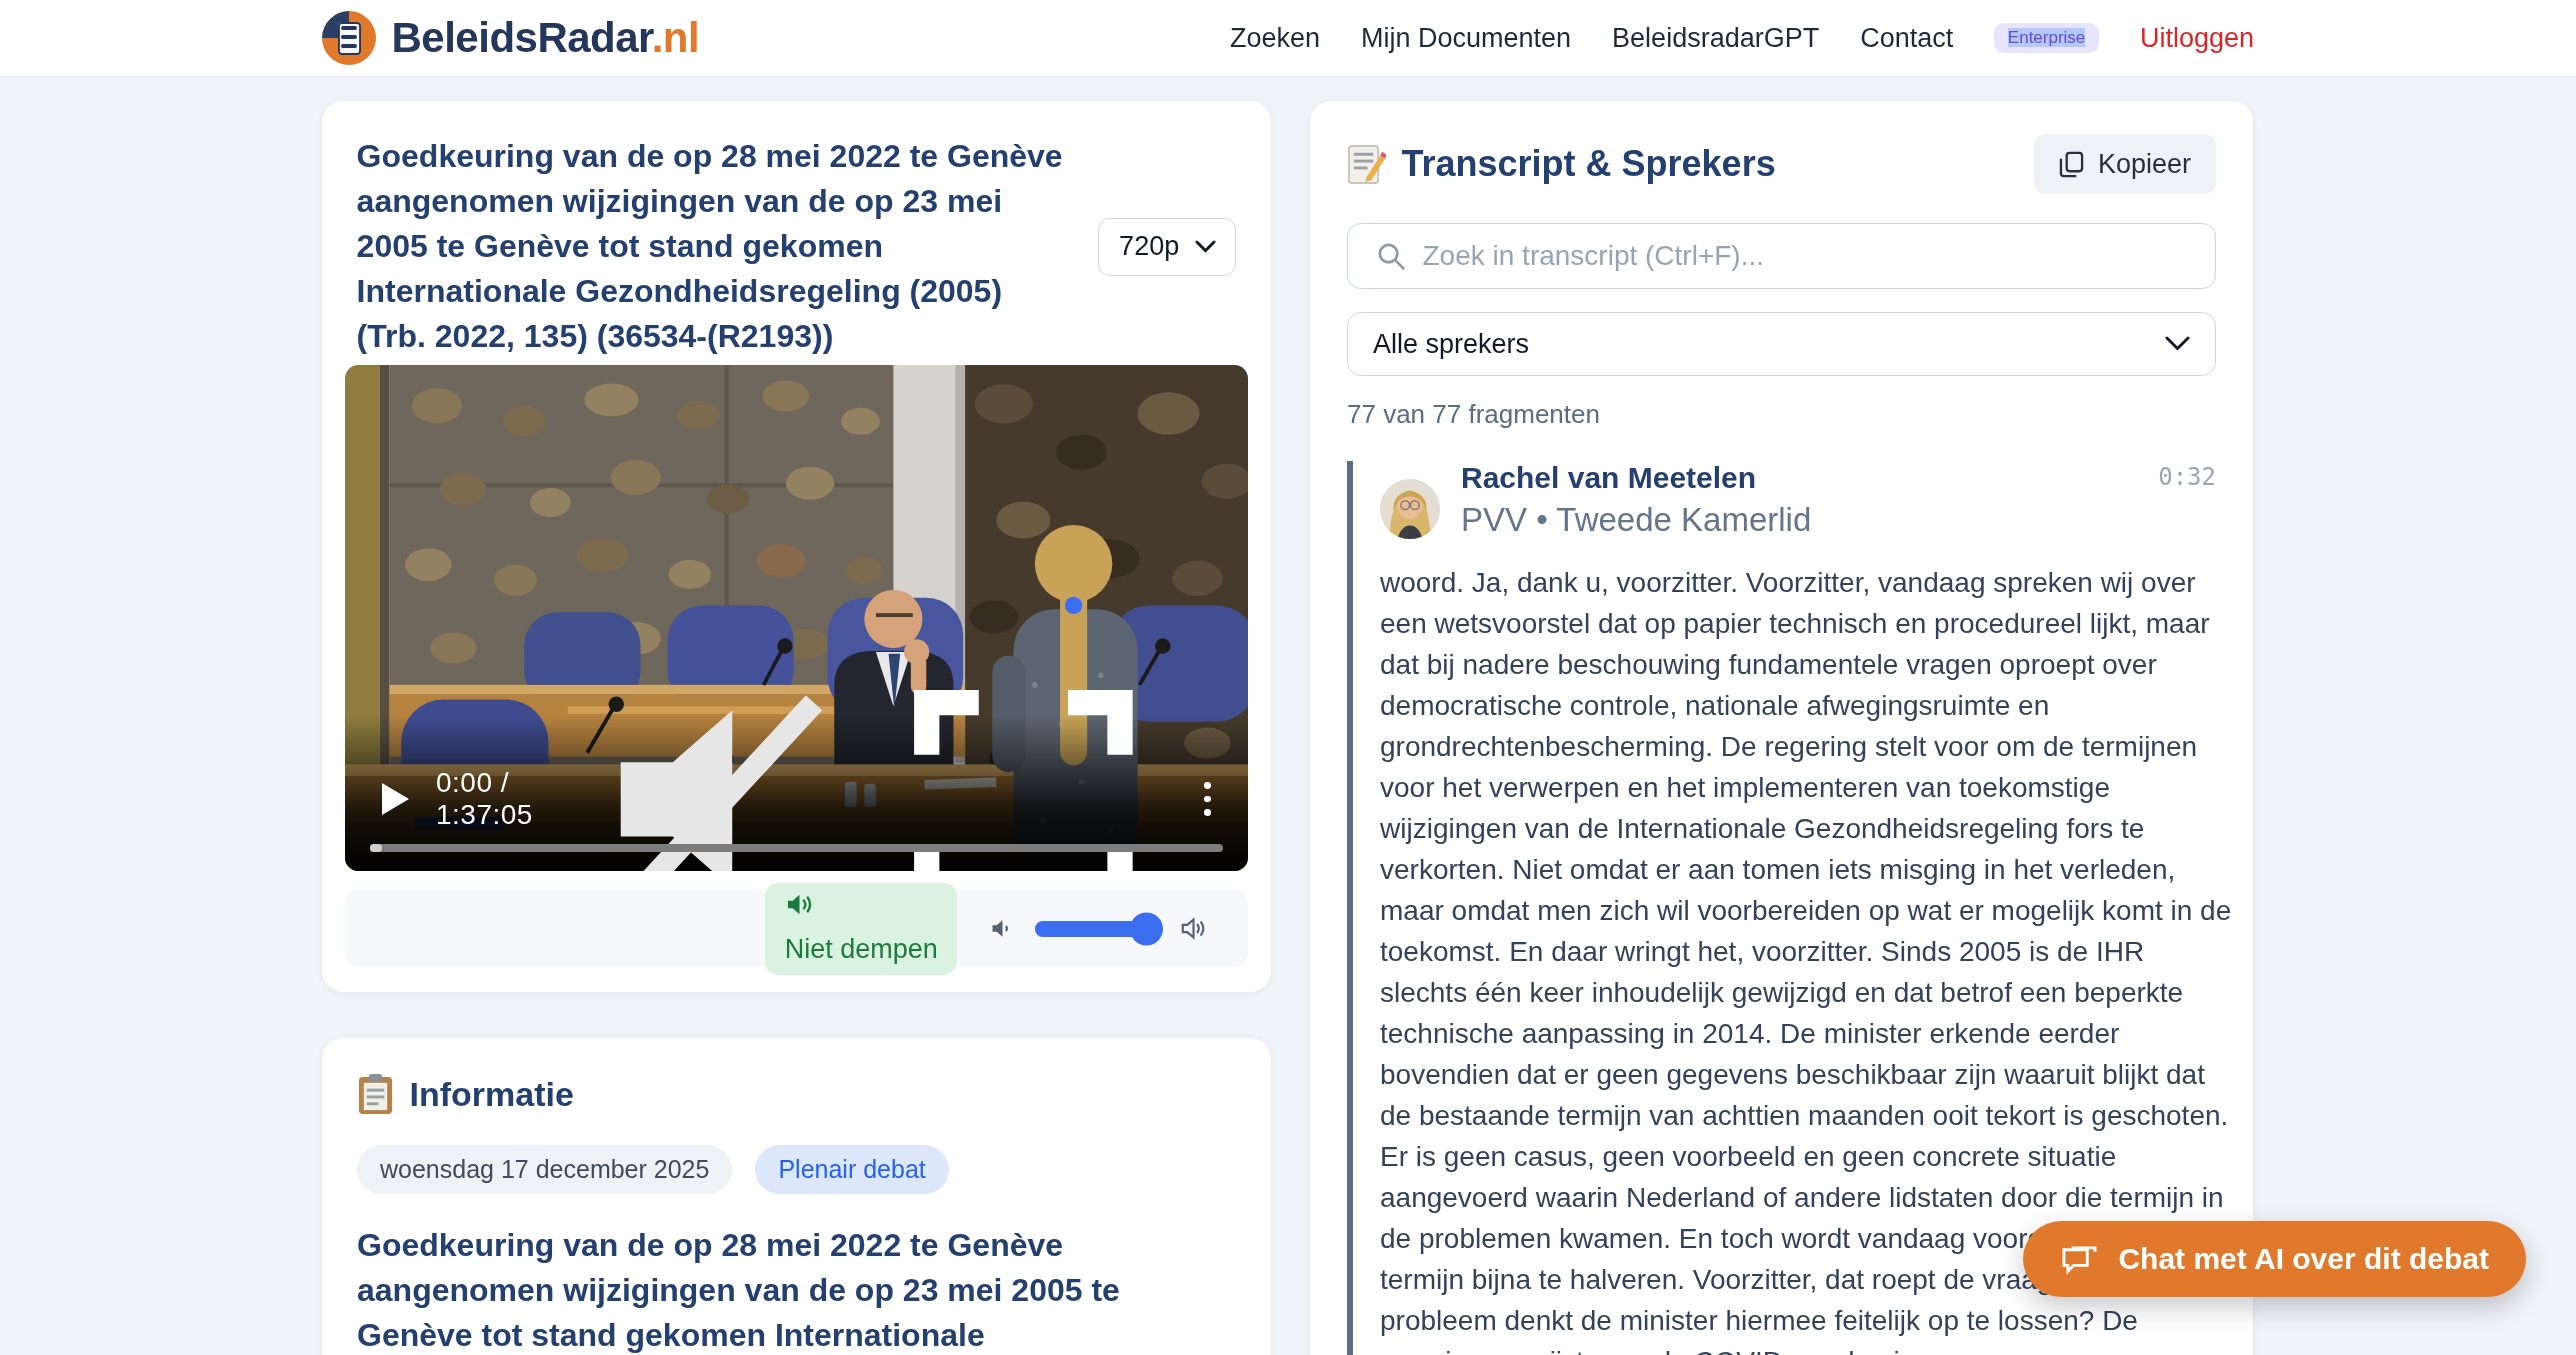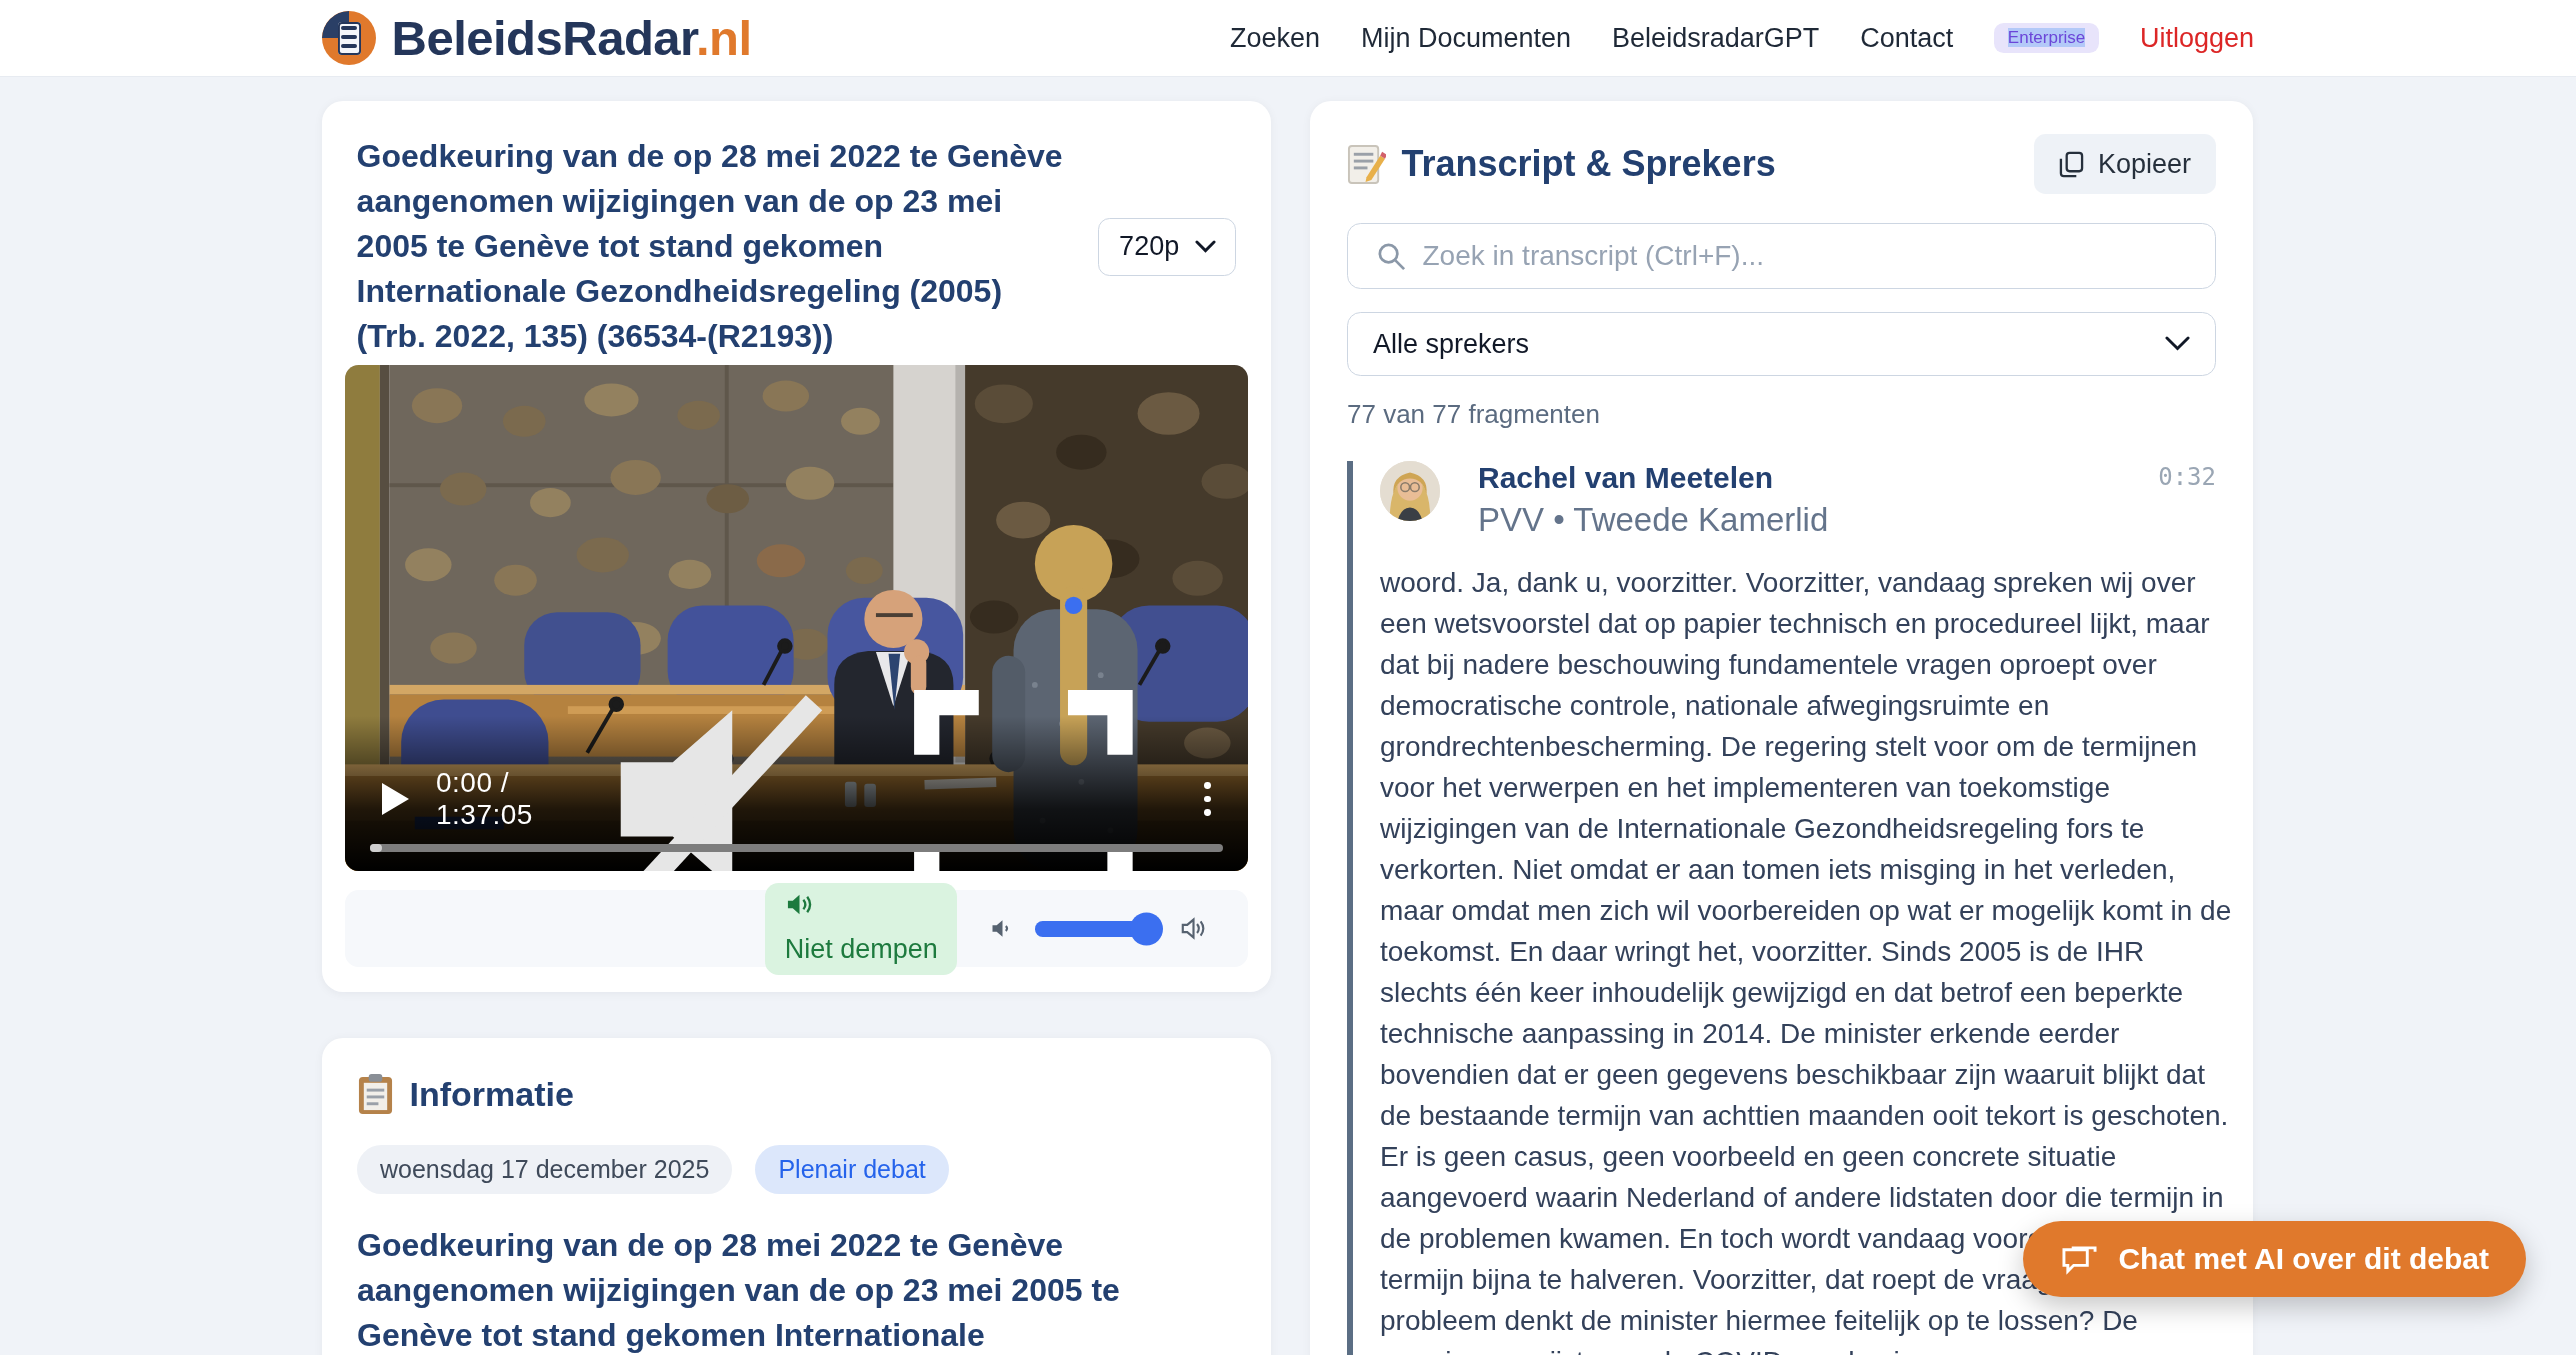--- a/index.html
+++ b/index.html
@@ -7,21 +7,21 @@
     background:#f0f3f8; font-family:"Liberation Sans", sans-serif; color:#1f2937; }
 
   
   .navbar { position:relative; height:77px; background:#ffffff; border-bottom:1.9px solid #e7ebf1;
     display:flex; align-items:center; justify-content:space-between; padding:0 322px; z-index:50; }
   .brand { display:flex; align-items:center; gap:15.5px; }
   .brand-logo { width:54px; height:54px; border-radius:50%; background:#e0792c; position:relative; overflow:hidden; flex:0 0 auto; }
   .brand-logo .quarter { position:absolute; left:0; top:0; width:27px; height:27px; background:#2a3f66; border-top-left-radius:54px; }
   .brand-logo .doc { position:absolute; left:15.5px; top:10.7px; width:23px; height:33px; background:#f4f6fa; border-radius:3.9px; box-shadow:0 0 0 1.9px #24365a inset; }
   .brand-logo .doc i { display:block; height:3.9px; background:#24365a; margin:4.8px 3.9px 0 3.9px; border-radius:1.9px; }
-  .brand-text { font-size:49px; font-weight:bold; color:#24365a; letter-spacing:-0.5px; }
+  .brand-text { font-size:42px; font-weight:bold; color:#24365a; letter-spacing:-0.5px; }
   .brand-text .tld { color:#e0792c; }
   .nav-links { display:flex; align-items:center; gap:41px; font-size:27px; }
   .nav-link { color:#1f2937; cursor:pointer; }
   .enterprise-pill { background:#e8e4fb; border-radius:9.7px; padding:4.8px 13.6px; font-size:17px; }
   .enterprise-pill .sel { background:#b3c9f8; color:#6b46d8; }
   .logout-link { color:#dc2626; }
 
   
   .main { display:flex; gap:39px; padding:24px 322px 0 322px; align-items:flex-start; }
   .col-left { width:949px; flex:0 0 auto; }
@@ -87,21 +87,21 @@
     font-family:"Liberation Sans", sans-serif; background:transparent; }
   .search-box input::placeholder { color:#97a3b3; }
   .speaker-select { margin-top:23px; height:64px; border:1.9px solid #cdd6e2; border-radius:13.6px;
     display:flex; align-items:center; justify-content:space-between; padding:0 25px; font-size:27px;
     color:#111827; background:#fff; cursor:pointer; }
   .frag-count { margin-top:23px; font-size:26px; color:#5b6b80; }
 
   .fragment { margin-top:31px; border-left:6.8px solid #5b6e84; padding-left:27px; position:relative; }
   .frag-time { position:absolute; right:0; top:1.9px; font-family:"DejaVu Sans Mono", monospace;
     font-size:24px; color:#9aa6b4; }
-  .frag-head { display:flex; align-items:flex-start; gap:38px; }
+  .frag-head { display:flex; align-items:flex-end; gap:21px; }
   .avatar { width:60px; height:60px; border-radius:50%; overflow:hidden; flex:0 0 auto; background:#e8e2d8; }
   .frag-speaker { font-size:30px; font-weight:bold; color:#234070; }
   .frag-meta { margin-top:5.8px; font-size:33px; color:#64748b; }
   .frag-text { margin-top:23px; width:852px; font-size:28px; line-height:41px; color:#33415a; }
 
   
   .chat-fab { position:fixed; right:50px; bottom:58px; height:76px; background:#e0792c;
     border-radius:967px; display:flex; align-items:center; gap:19.4px; padding:0 37px;
     box-shadow:0 9.7px 27px rgba(0,0,0,.22); cursor:pointer; z-index:99; }
   .chat-fab .lbl { color:#ffffff; font-size:30px; font-weight:bold; }

